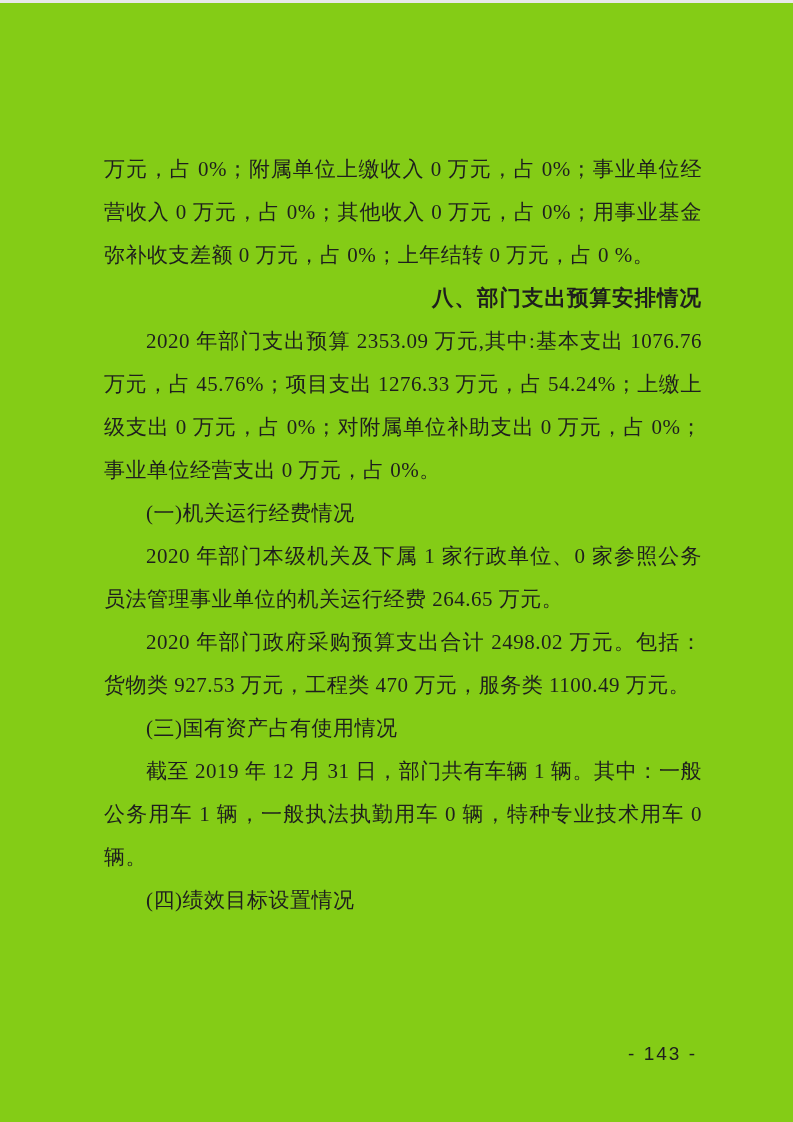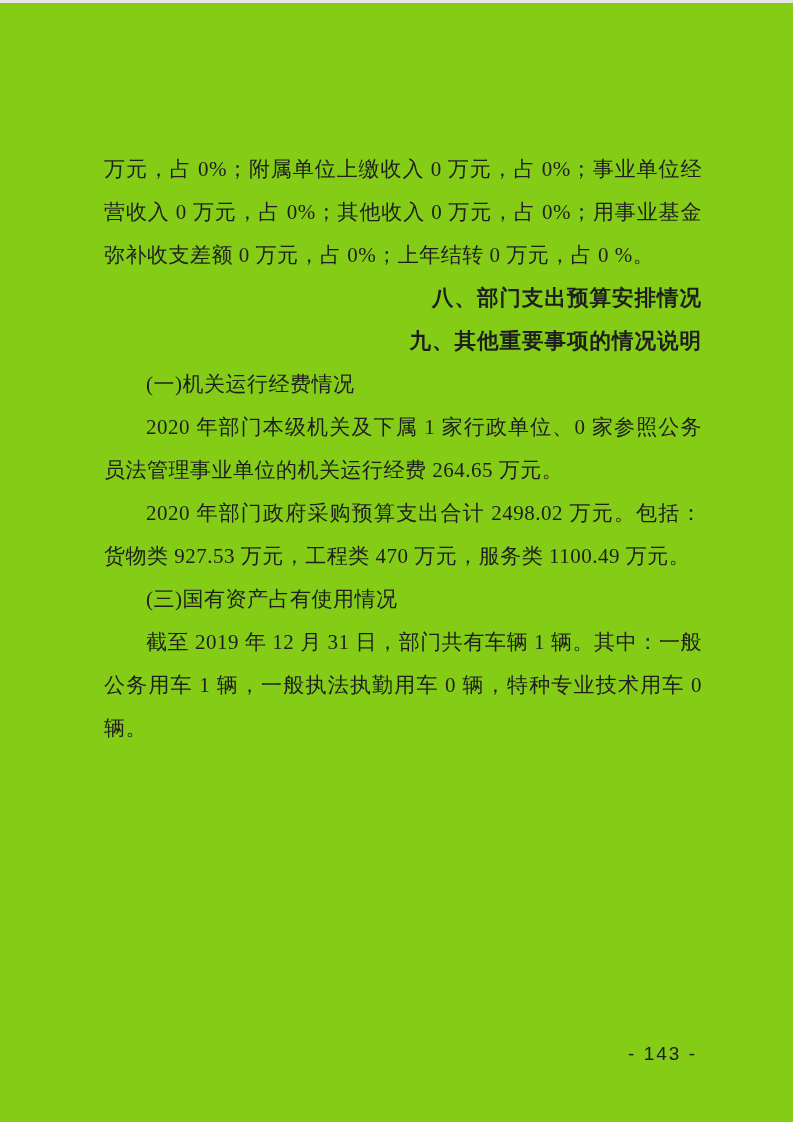--- a/index.html
+++ b/index.html
@@ -48,21 +48,22 @@
     letter-spacing: 2px;
   }
 </style>
 </head>
 <body>
 
 <div class="page">
   <div class="content">
     <div class="para-cont">万元，占 0%；附属单位上缴收入 0 万元，占 0%；事业单位经营收入 0 万元，占 0%；其他收入 0 万元，占 0%；用事业基金弥补收支差额 0 万元，占 0%；上年结转 0 万元，占 0 %。</div>
     <div class="section-heading">八、部门支出预算安排情况</div>
-    <div class="section-heading">九、其他重要事项的情况说明</div>
+    <div class="para">2020 年部门支出预算 2353.09 万元,其中:基本支出 1076.76 万元，占 45.76%；项目支出 1276.33 万元，占 54.24%；上缴上级支出 0 万元，占 0%；对附属单位补助支出 0 万元，占 0%；事业单位经营支出 0 万元，占 0%。</div>
     <div class="para">(一)机关运行经费情况</div>
     <div class="para">2020 年部门本级机关及下属 1 家行政单位、0 家参照公务员法管理事业单位的机关运行经费 264.65 万元。</div>
     <div class="para">2020 年部门政府采购预算支出合计 2498.02 万元。包括：货物类 927.53 万元，工程类 470 万元，服务类 1100.49 万元。</div>
     <div class="para">(三)国有资产占有使用情况</div>
     <div class="para">截至 2019 年 12 月 31 日，部门共有车辆 1 辆。其中：一般公务用车 1 辆，一般执法执勤用车 0 辆，特种专业技术用车 0 辆。</div>
+    <div class="para">(四)绩效目标设置情况</div>
   </div>
   <div class="page-footer">- 143 -</div>
 </div>
 
 </body></html>

